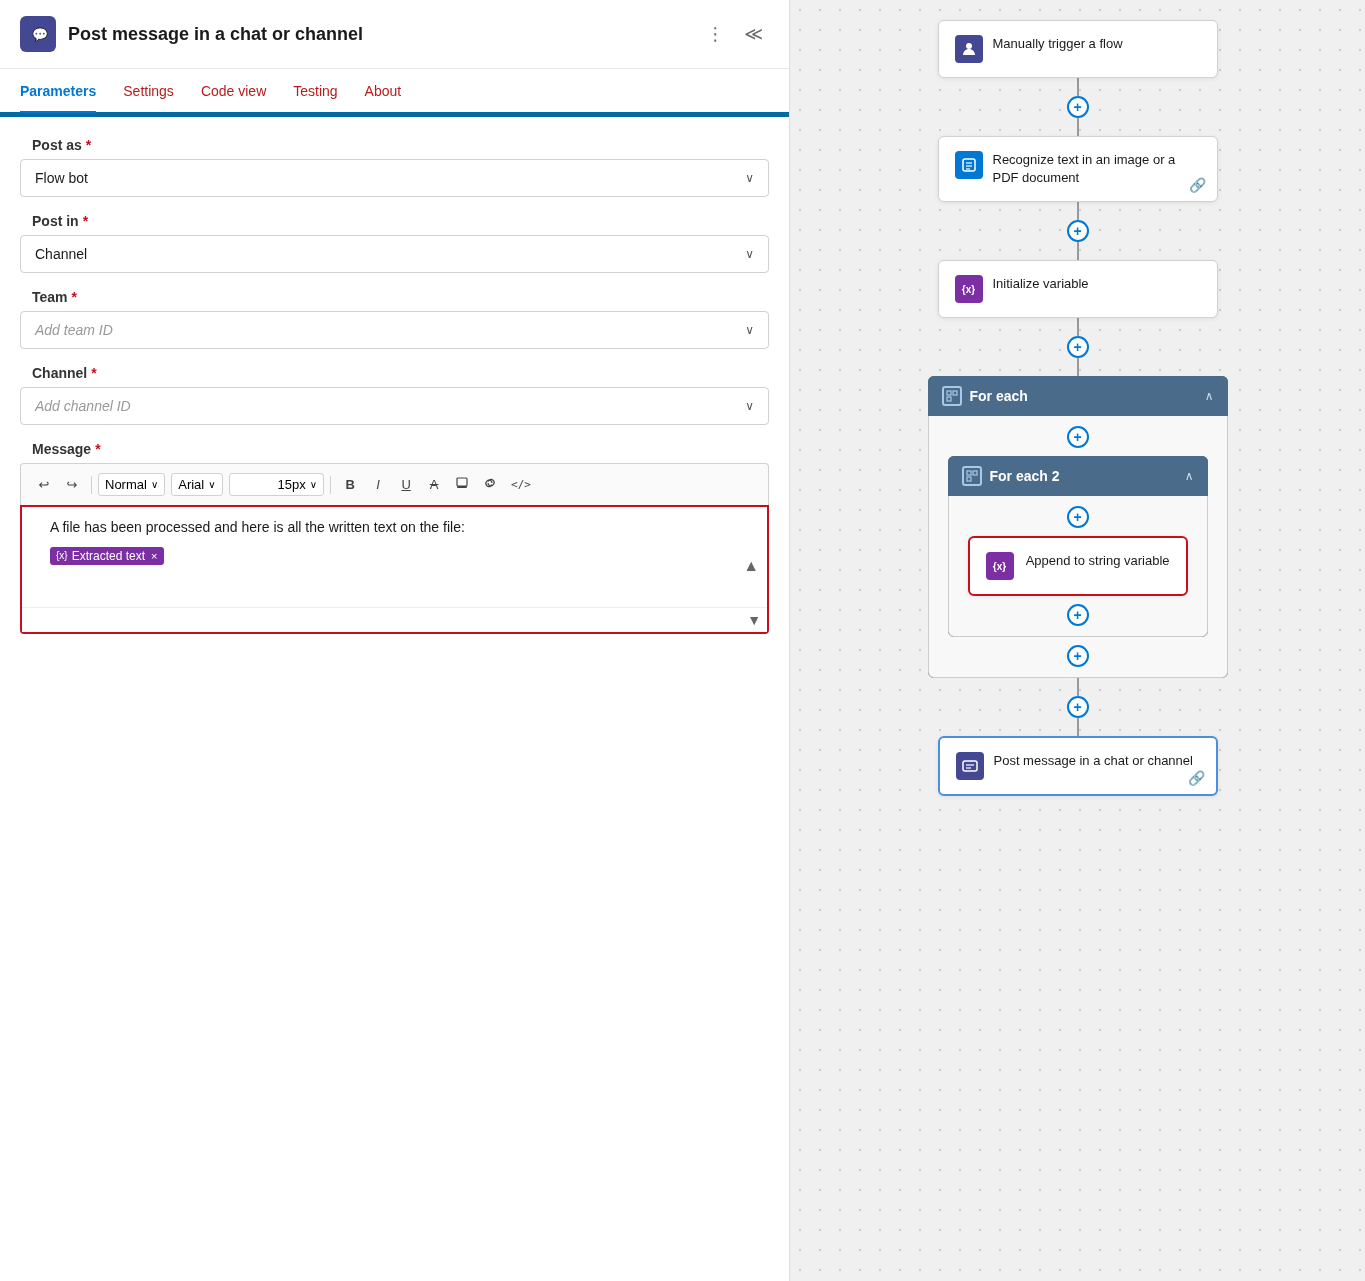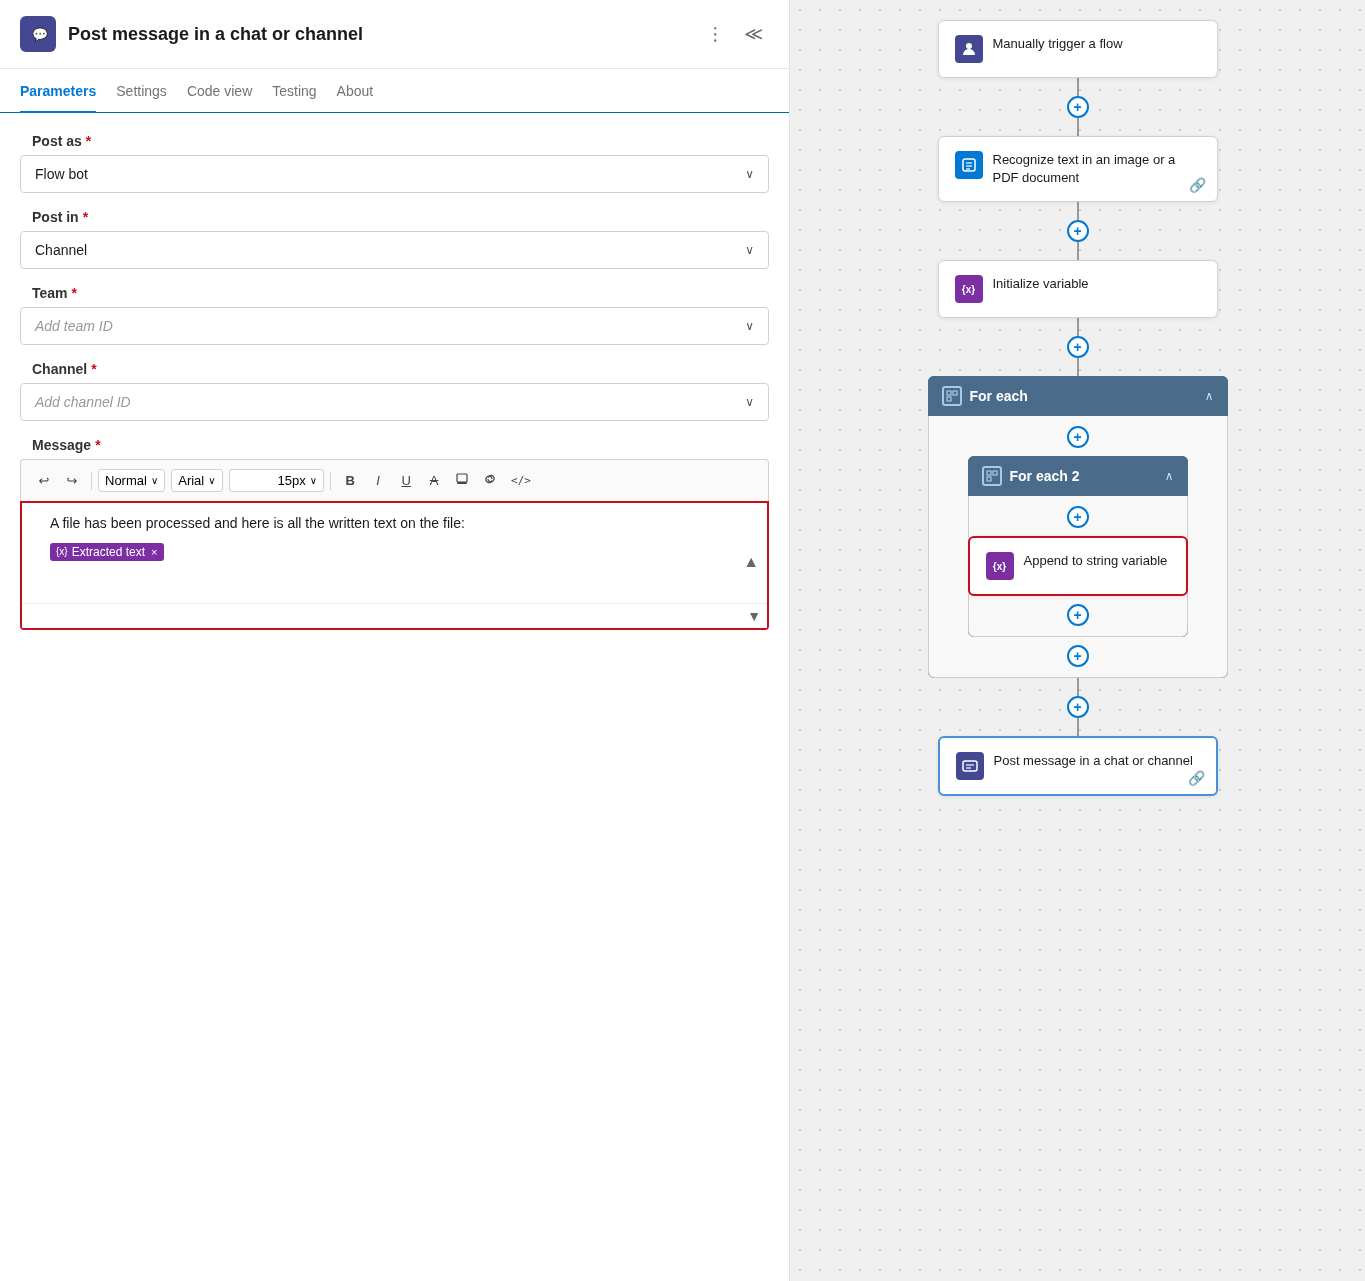--- a/index.html
+++ b/index.html
@@ -40,28 +40,28 @@
     }
     .icon-btn {
       background: none; border: none; cursor: pointer;
       color: #666; font-size: 18px; padding: 4px 6px;
       border-radius: 4px;
     }
 
     
     .tabs {
       display: flex;
-      border-bottom: 1px solid #0369a1;
+      border-bottom: 5px solid #0369a1;
       padding: 0 20px;
-      gap: 20px;
+      gap: 27px;
     }
     .tab {
       padding: 14px 0 12px;
       font-size: 14px;
-      color: #737373;
+      color: #b91c1c;
       cursor: pointer;
       border-bottom: 2px solid transparent;
       background: none; border-top: none; border-left: none; border-right: none;
       margin-bottom: -1px;
     }
     .tab.active {
       color: #0078d4;
       border-bottom: 2px solid #0078d4;
       font-weight: 600;
     }
@@ -278,21 +278,21 @@
       border-radius: 0 0 6px 6px;
       padding: 10px;
       display: flex;
       flex-direction: column;
       align-items: center;
     }
 
     .foreach2-container {
       background: #4a6b8a;
       border-radius: 6px;
-      width: 220px;
+      width: 260px;
       overflow: hidden;
     }
     .foreach2-header {
       display: flex; align-items: center; justify-content: space-between;
       padding: 10px 14px;
       background: #4a6b8a;
     }
     .foreach2-inner {
       background: #f8f8f8;
       border: 1px solid #ccc;
@@ -501,21 +501,21 @@
       </div>
       <span class="flow-node-label">Initialize variable</span>
     </div>
 
     <div class="connector">
       <div class="connector-line"></div>
       <div class="connector-plus">+</div>
       <div class="connector-line"></div>
     </div>
 
-    <div class="foreach-container" style="width:300px;">
+    <div class="foreach-container" style="width:300px;text-align:right;">
       <div class="foreach-header">
         <div class="foreach-header-left">
           <div class="foreach-icon">
             <svg width="12" height="12" viewBox="0 0 12 12">
                 <rect x="1" y="1" width="4" height="4" fill="none" stroke="#aac8e8" stroke-width="1.2"></rect>
                 <rect x="7" y="1" width="4" height="4" fill="none" stroke="#aac8e8" stroke-width="1.2"></rect>
                 <rect x="1" y="7" width="4" height="4" fill="none" stroke="#aac8e8" stroke-width="1.2"></rect>
               </svg>
           </div>
           <span class="foreach-label">For each</span>

